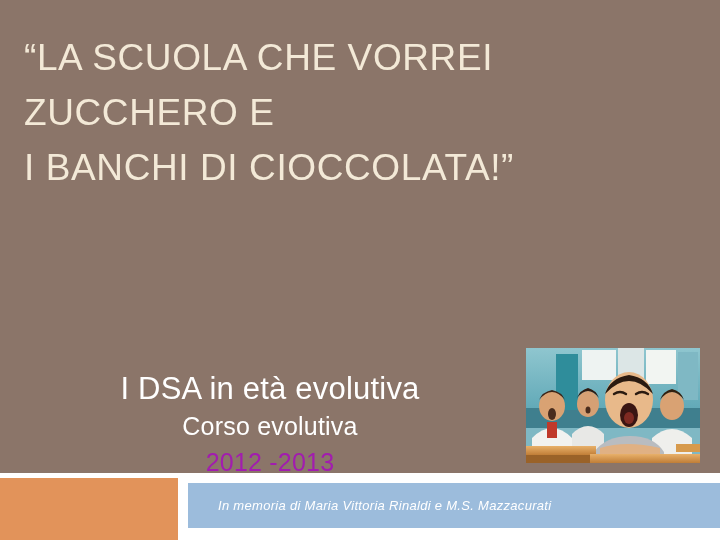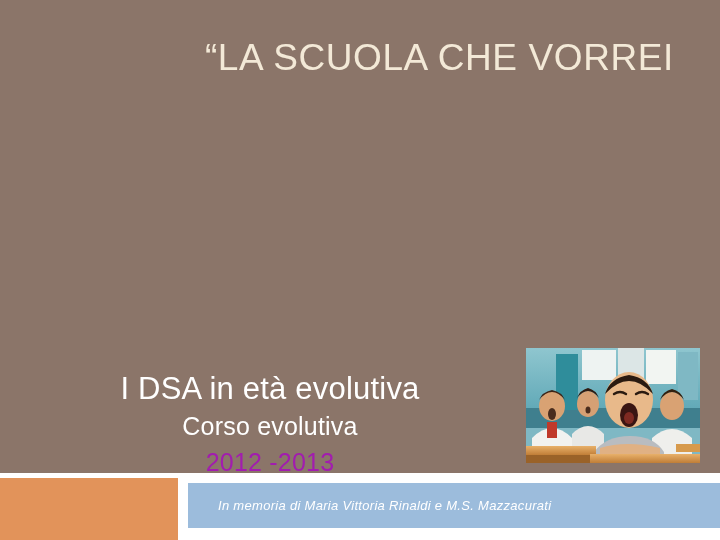--- a/index.html
+++ b/index.html
@@ -25,24 +25,24 @@
     left: 0;
     top: 0;
     width: 720px;
     height: 473px;
     background: #8b7569;
   }
 
   
   .title-block {
     position: absolute;
-    left: 34px;
+    left: 24px;
     top: 30px;
     width: 640px;
-    text-align: right;
+    text-align: left;
   }
   .title-line {
     color: #f3e9d7;
     font-family: "Liberation Sans", sans-serif;
     font-size: 37px;
     font-weight: 300;
     letter-spacing: 0.6px;
     line-height: 55px;
     white-space: nowrap;
   }
@@ -134,20 +134,22 @@
 </style>
 </head>
 <body>
 
 <div id="slide">
 
   <div class="canvas"></div>
 
   <div class="title-block">
     <div class="title-line">“LA SCUOLA CHE VORREI</div>
+    <div class="title-line">ZUCCHERO E</div>
+    <div class="title-line">I BANCHI DI CIOCCOLATA!”</div>
   </div>
 
   <div class="subtitle-block">
     <div class="subtitle-main">I DSA in età evolutiva</div>
     <div class="subtitle-sub">Corso evolutiva</div>
     <div class="subtitle-years">2012 -2013</div>
   </div>
 
   <div class="photo">
     <svg width="174" height="115" viewBox="0 0 174 115" xmlns="http://www.w3.org/2000/svg">

